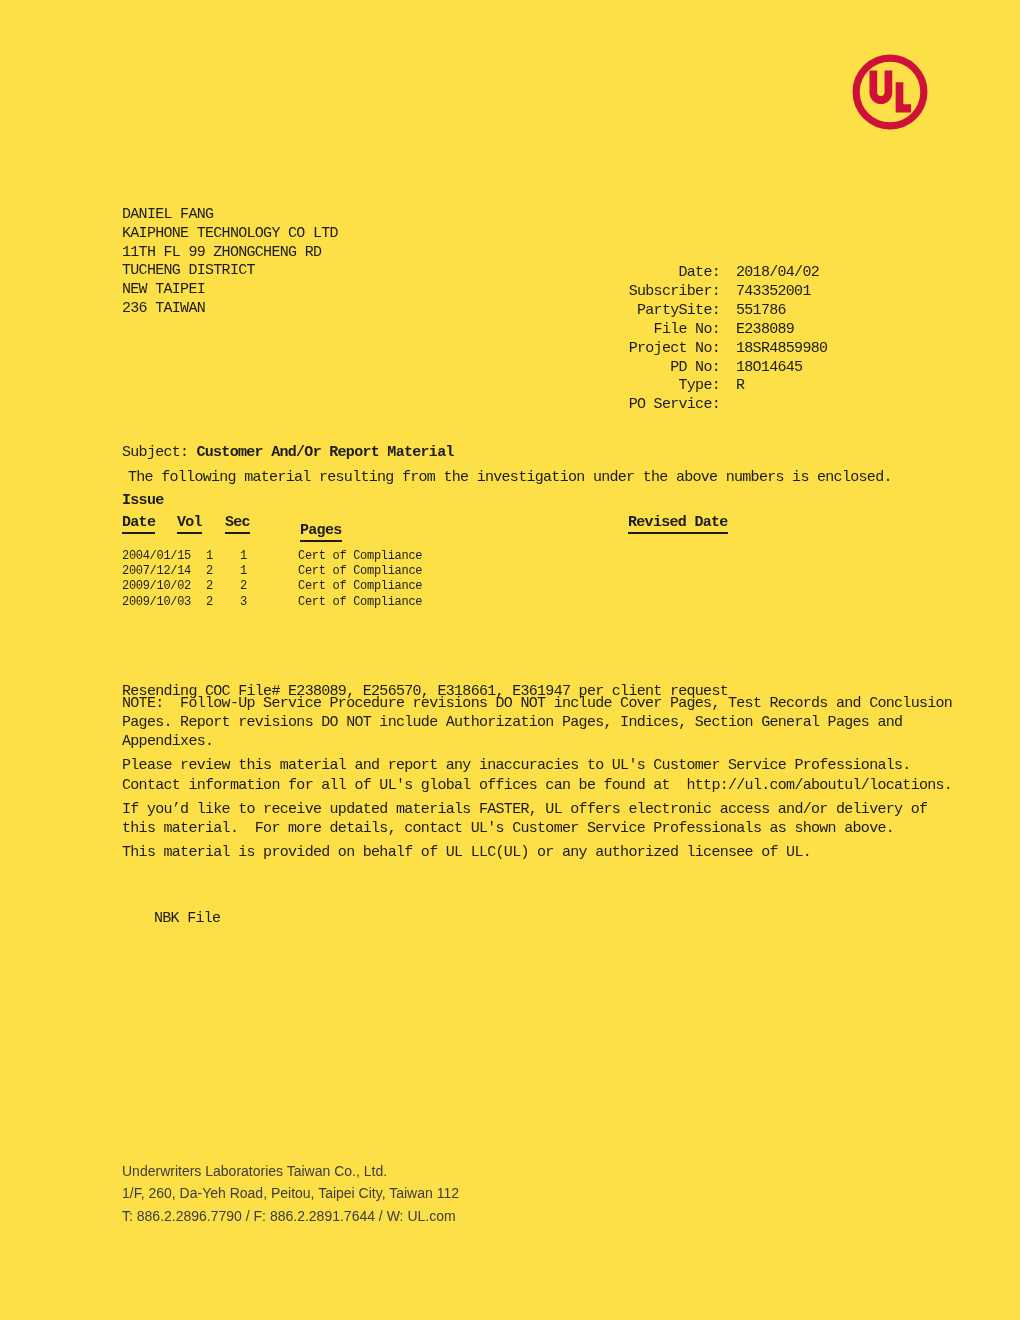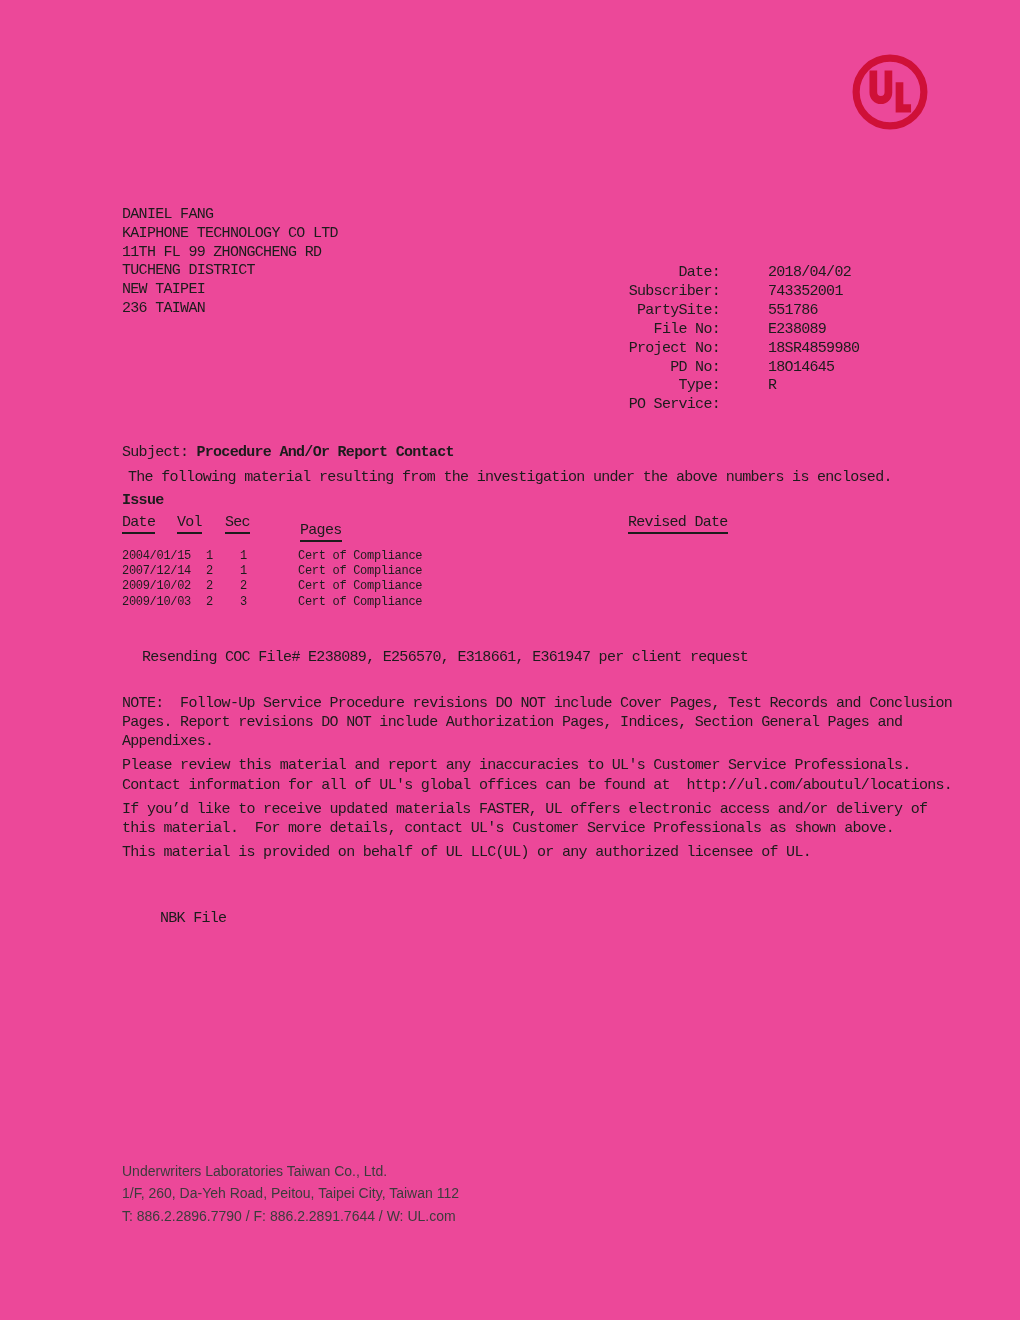--- a/index.html
+++ b/index.html
@@ -1,19 +1,19 @@
 <!DOCTYPE html>
 <html><head>
 <meta charset="utf-8">
 <style>
   html,body{margin:0;padding:0;background:#fff;}
   .page{
     position:relative;
     width:1020px;height:1320px;
-    background:#ec4899;
+    background:#fde047;
     overflow:hidden;
     font-family:"Liberation Mono","DejaVu Sans Mono",monospace;
     color:#1c1c1c;
   }
   .abs{position:absolute;}
   .mono{
     font-family:"Liberation Mono","DejaVu Sans Mono",monospace;
     font-size:15px;
     letter-spacing:-0.7px;
     color:#1c1c1c;
@@ -21,63 +21,63 @@
   .pre{white-space:pre-wrap;}
   
   .logo{left:851px;top:53px;width:78px;height:78px;}
   
   .recipient{left:122px;top:206px;line-height:18.8px;}
   
   .info{
     left:500px;top:264px;
     display:grid;
     grid-template-columns:220px 210px;
-    column-gap:48px;
+    column-gap:16px;
     line-height:18.9px;
   }
   .info .lbl{text-align:right;}
   .info .val{text-align:left;}
   
   .subject{left:122px;top:444px;}
   .subject .subject-value{font-weight:bold;margin-left:8px;}
   .intro{left:128px;top:469px;}
   .issue-title{left:122px;top:492px;font-weight:bold;}
   
   .thead{left:122px;top:514px;width:720px;height:20px;}
   .thead span{
     position:absolute;top:0;
-    font-weight:normal;
+    font-weight:bold;
     border-bottom:2px solid #1c1c1c;
     padding-bottom:1px;
   }
   .th-date{left:0;}
   .th-vol{left:55px;}
   .th-sec{left:103px;}
   .th-pages{left:178px;margin-top:8px;}
   .th-revised{left:506px;}
   .tbody{left:122px;top:533px;width:720px;}
   .trow{position:relative;height:15.2px;}
   .trow span{
     position:absolute;top:16px;
     font-size:12px;
     letter-spacing:-0.3px;
   }
   .td-date{left:0;}
   .td-vol{left:84px;}
   .td-sec{left:118px;}
   .td-pages{left:176px;}
-  .resending{left:122px;top:649px;margin-left:20px;}
+  .resending{left:122px;top:683px;}
   
   .paragraphs{left:122px;top:694px;width:890px;}
   .paragraphs p{
     margin:0 0 4.8px 0;
     line-height:19.2px;
     white-space:pre-wrap;
   }
-  .nbk{left:160px;top:910px;text-align:center;}
+  .nbk{left:154px;top:910px;text-align:center;}
   
   .footer{
     left:122px;top:1160px;
     font-family:Liberation Sans, sans-serif;
     font-size:14px;
     line-height:22.4px;
     letter-spacing:0;
     color:#3c3c3c;
     white-space:pre-wrap;
   }
@@ -115,21 +115,21 @@
     <div class="val">18SR4859980</div>
     <div class="lbl">PD No:</div>
     <div class="val">18O14645</div>
     <div class="lbl">Type:</div>
     <div class="val">R</div>
     <div class="lbl">PO Service:</div>
     <div class="val"></div>
   </div>
 
   <div class="abs mono subject">
-    <span>Subject:</span><span class="subject-value">Procedure And/Or Report Contact</span>
+    <span>Subject:</span><span class="subject-value">Customer And/Or Report Material</span>
   </div>
 
   <div class="abs mono intro">The following material resulting from the investigation under the above numbers is enclosed.</div>
 
   <div class="abs mono issue-title">Issue</div>
 
   <div class="abs mono thead">
     <span class="th-date">Date</span>
     <span class="th-vol">Vol</span>
     <span class="th-sec">Sec</span>

